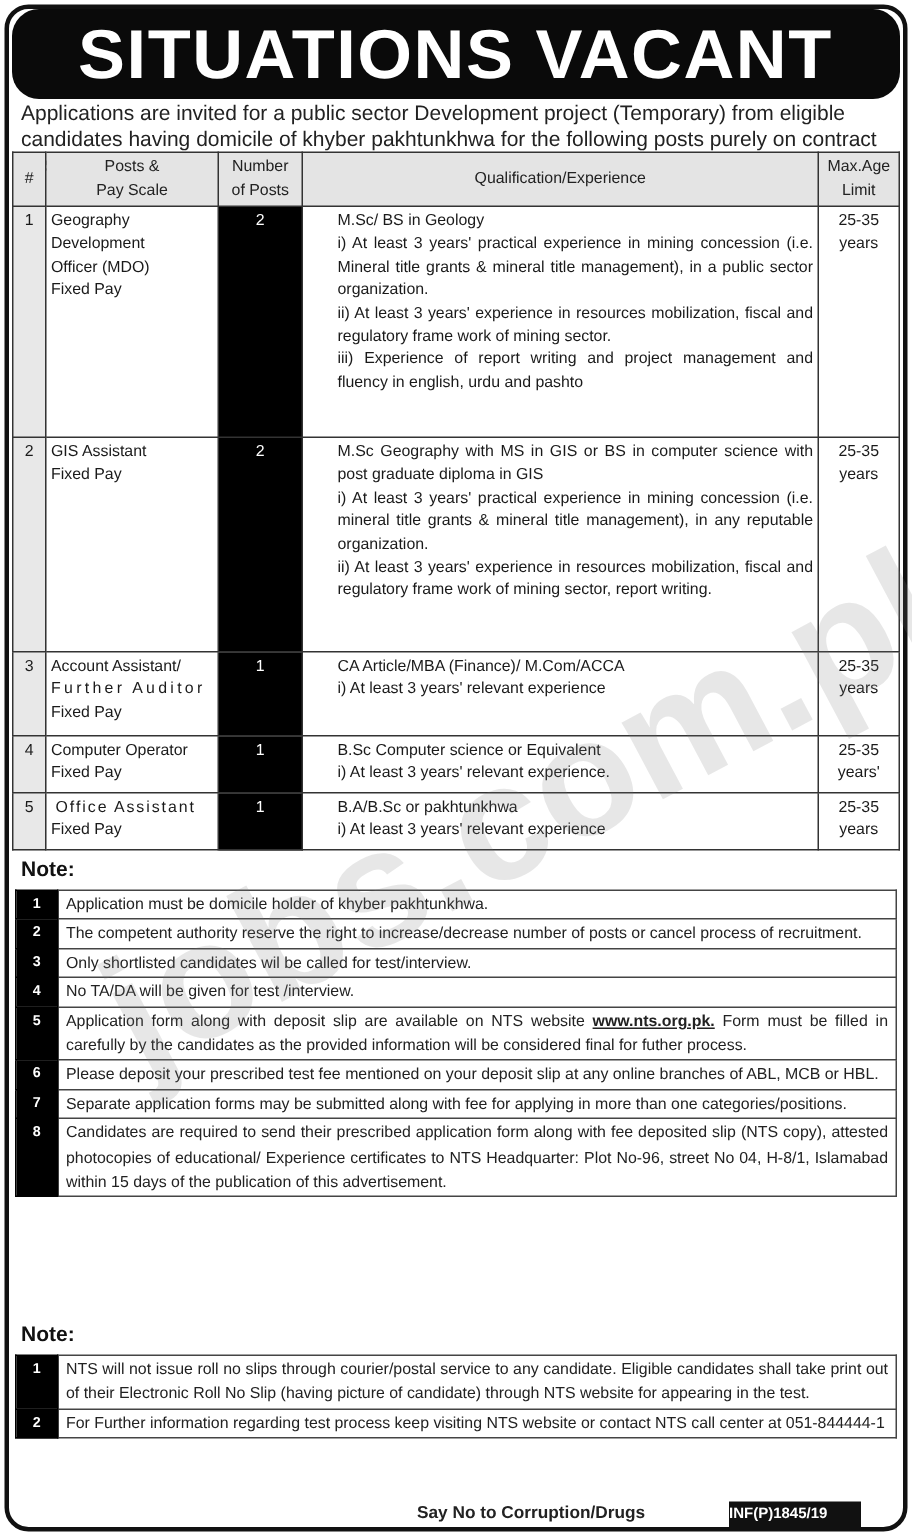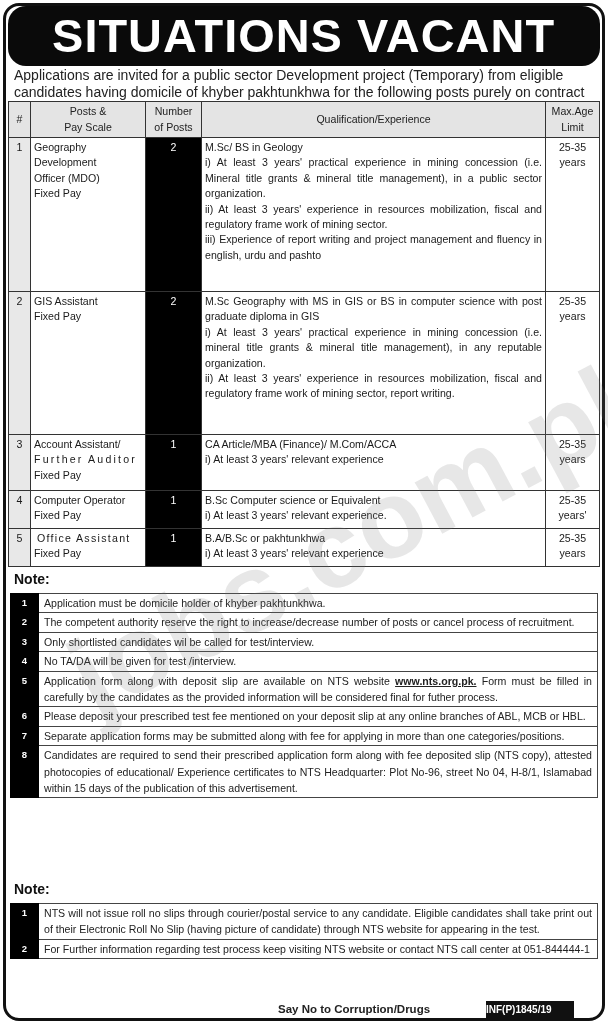--- a/index.html
+++ b/index.html
@@ -38,21 +38,21 @@
   }
   table.jobs td.num { background: #e8e8e8; text-align: center; width: 22px; padding-top: 2px; }
   table.jobs th.num { width: 22px; }
   table.jobs td.post { width: 115px; padding: 2px 3px; }
   table.jobs th.post { width: 115px; }
   table.jobs td.count { width: 56px; background: #000; color: #fff; text-align: center; padding-top: 2px; }
   table.jobs th.count { width: 56px; }
   table.jobs td.qual { padding: 2px 3px; text-align: justify; }
   table.jobs td.age { width: 54px; text-align: center; padding-top: 2px; }
   table.jobs th.age { width: 54px; }
-  .qual-line { display: block; }
+  .qual-line { display: block; margin-left: 20px; }
   .post-line { display: block; }
 
   .note-heading {
     position: absolute; left: 14px; font-size: 14px; font-weight: bold; color: #111;
   }
   table.notes {
     position: absolute; left: 10px; width: 588px; border-collapse: collapse;
     font-size: 10.6px; line-height: 16.4px;
   }
   table.notes td { border: 1px solid #444; vertical-align: top; }

